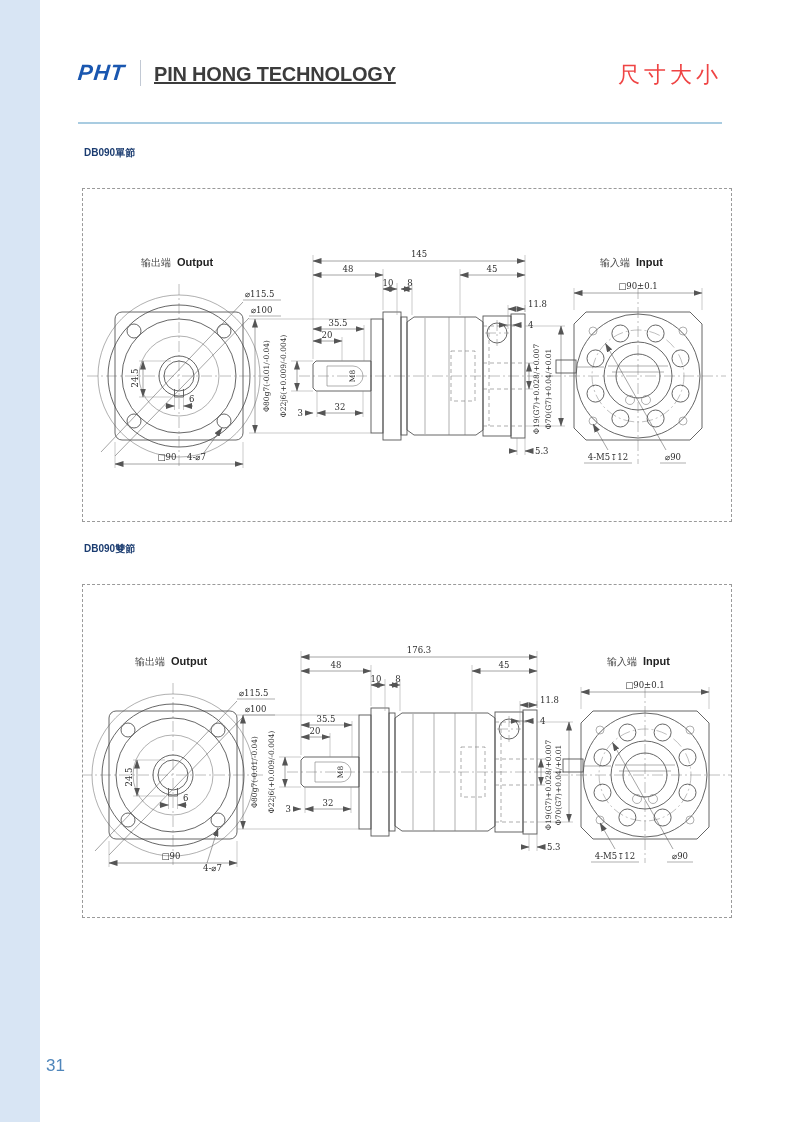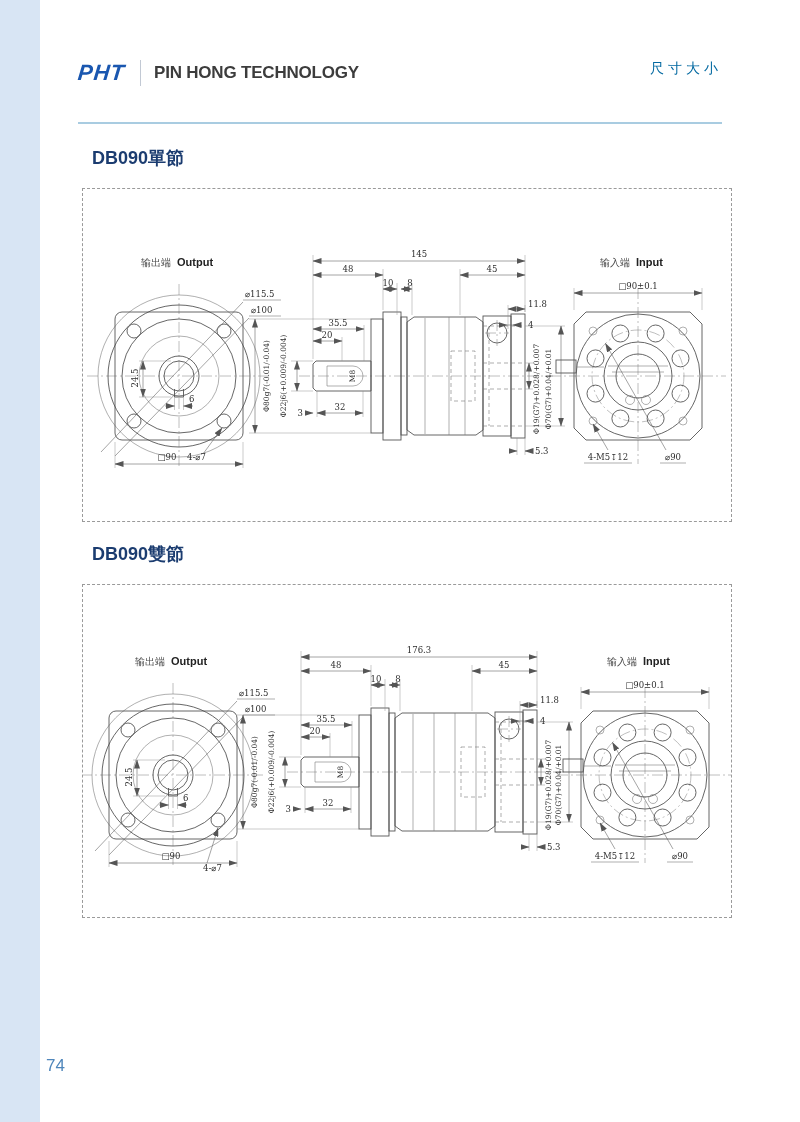--- a/index.html
+++ b/index.html
@@ -4,26 +4,26 @@
 <style>
   html,body{margin:0;padding:0;background:#ffffff;}
   .page{position:relative;width:800px;height:1122px;background:#ffffff;overflow:hidden;
         font-family:"Liberation Sans",sans-serif;}
   .leftbar{position:absolute;left:0;top:0;width:40px;height:1122px;background:#d8e5f4;}
   
   .header{position:absolute;left:78px;top:58px;width:644px;height:34px;}
   .logo{position:absolute;left:0;top:2px;font-style:italic;font-weight:bold;font-size:22px;
         letter-spacing:1px;color:#1a57b0;transform:skewX(-6deg);}
   .hdr-divider{position:absolute;left:62px;top:2px;width:1px;height:26px;background:#c2c9d4;}
-  .company{position:absolute;left:76px;top:5px;font-size:17px;font-weight:bold;color:#3c3c3c;
-           letter-spacing:-0.2px;}
-  .page-title{position:absolute;right:0;top:2px;font-size:14px;color:#0369a1;letter-spacing:4px;font-family:Liberation Mono, monospace;}
+  .company{position:absolute;left:76px;top:5px;font-size:20px;font-weight:bold;color:#3c3c3c;
+           letter-spacing:-0.2px;text-decoration:underline;}
+  .page-title{position:absolute;right:0;top:2px;font-size:22px;color:#ef4444;letter-spacing:4px;font-family:Liberation Mono, monospace;}
   .hr{position:absolute;left:78px;top:122px;width:644px;height:2px;background:#a9cce1;}
   
-  .sec-heading{position:absolute;left:84px;font-size:18px;font-weight:bold;color:#1b3c70;margin-left:8px;}
+  .sec-heading{position:absolute;left:84px;font-size:10px;font-weight:bold;color:#1b3c70;}
   .sec-heading.s1{top:146px;}
   .sec-heading.s2{top:542px;text-align:right;}
   .draw-box{position:absolute;left:82px;width:650px;height:334px;border:1px dashed #9a9a9a;
             background:#ffffff;box-sizing:border-box;}
   .draw-box.b1{top:188px;}
   .draw-box.b2{top:584px;}
   .draw-box svg{display:block;}
   
   .ln{stroke:#555;stroke-width:0.9;fill:none;}
   .thin{stroke:#7a7a7a;stroke-width:0.6;fill:none;}
@@ -411,14 +411,14 @@
         <text class="dtxt mid" x="-30" y="84">4-M5↧12</text>
         <line class="dim" x1="28" y1="74" x2="-32.5" y2="-32.5" marker-end="url(#a2)"></line>
         <line class="thin" x1="22" y1="87" x2="48" y2="87"></line>
         <text class="dtxt mid" x="35" y="84">⌀90</text>
         <text class="lblcn end" x="-8" y="-110">输入端</text>
         <text class="lblen" x="-2" y="-110">Input</text>
       </g>
     </svg>
   </div>
 
-  <div class="page-num">74</div>
+  <div class="page-num">31</div>
 </div>
 
 </body></html>

